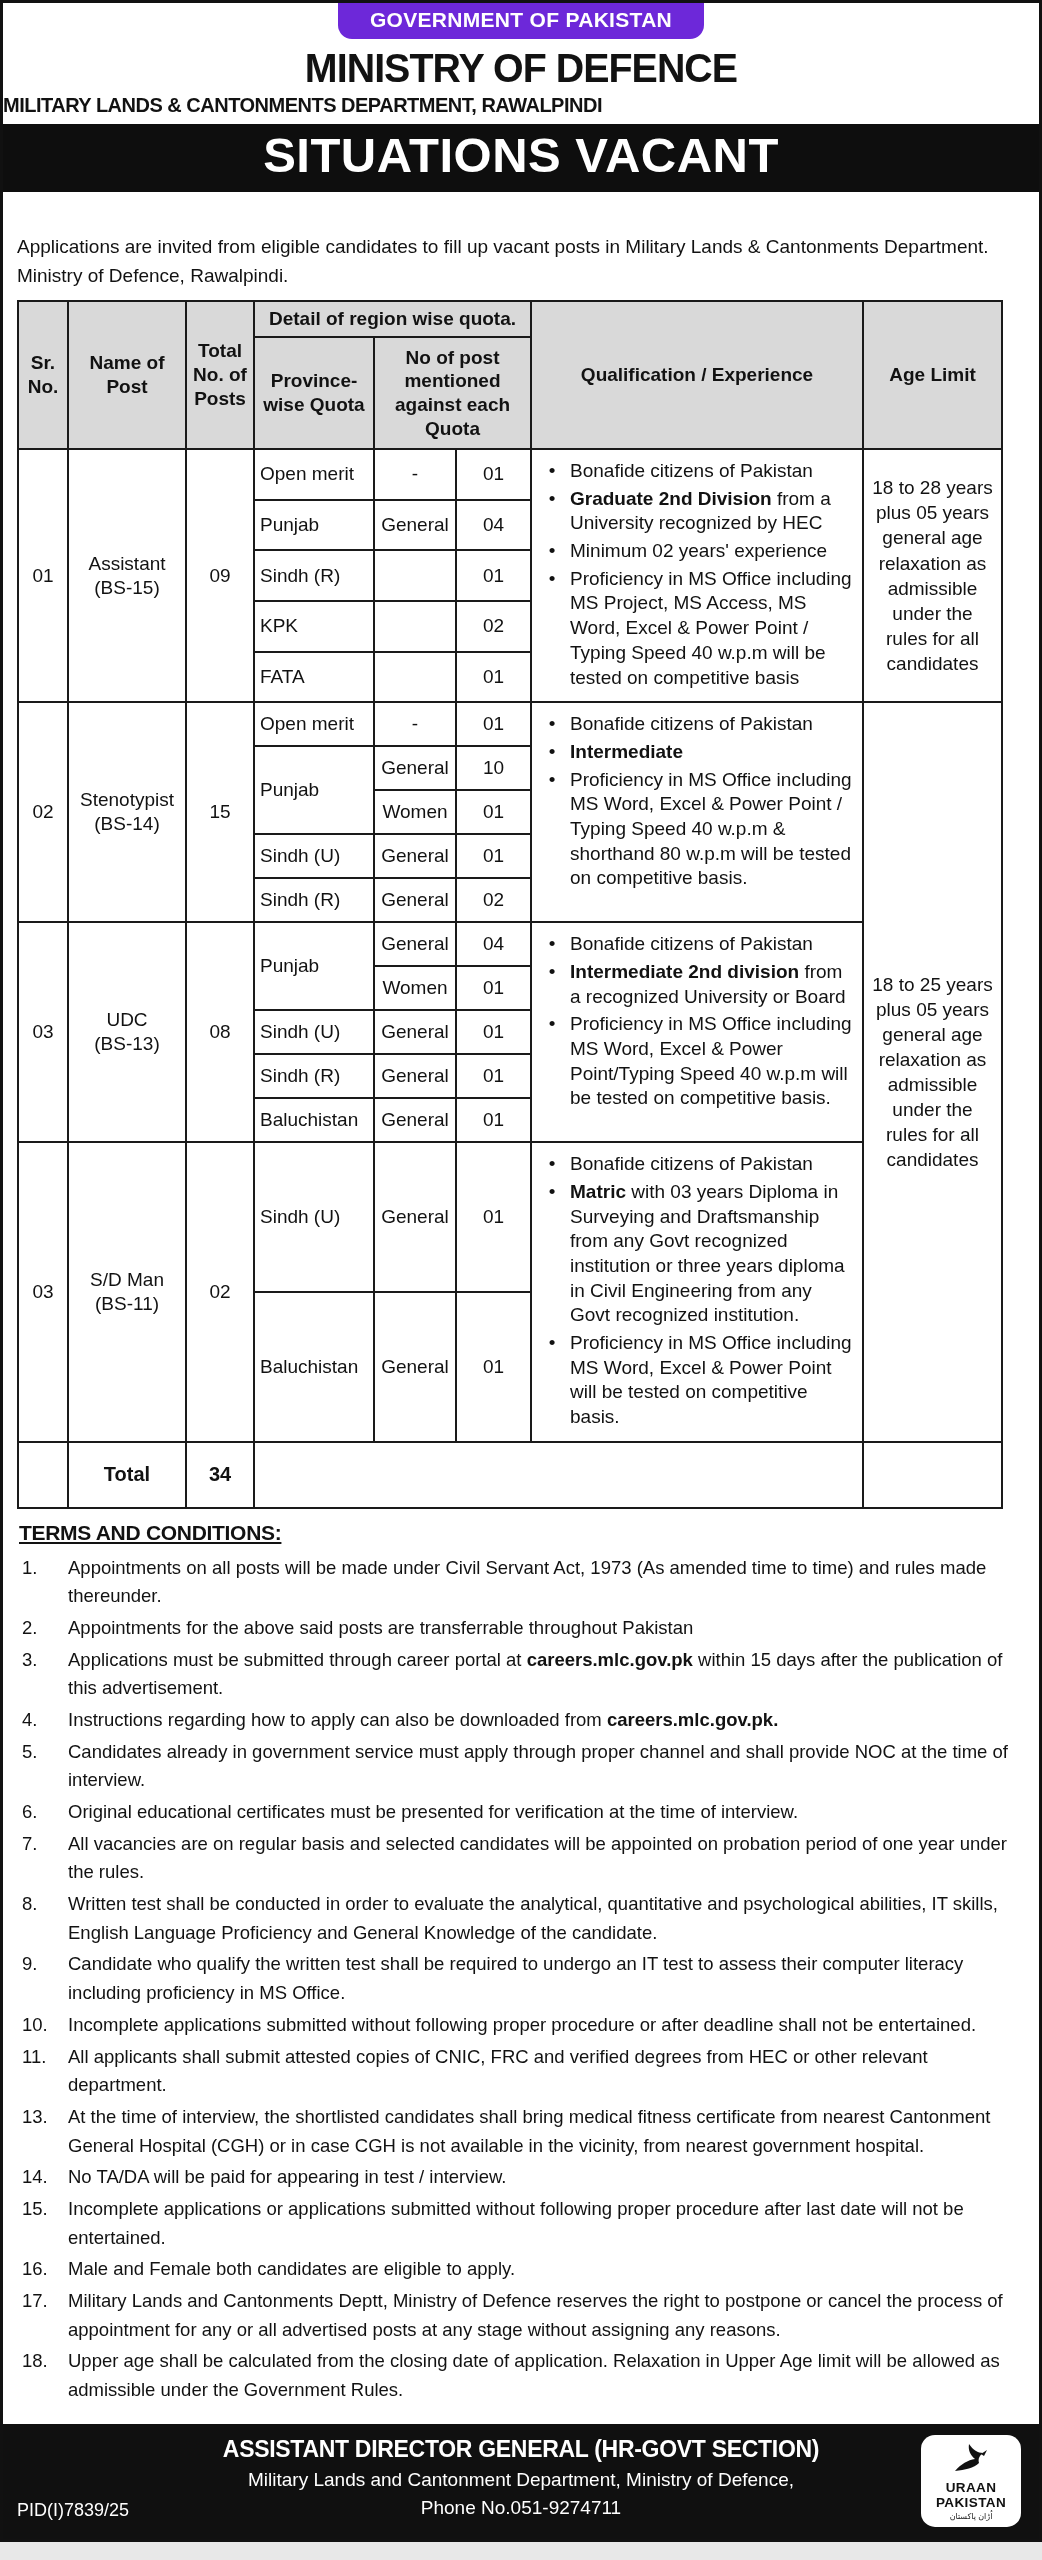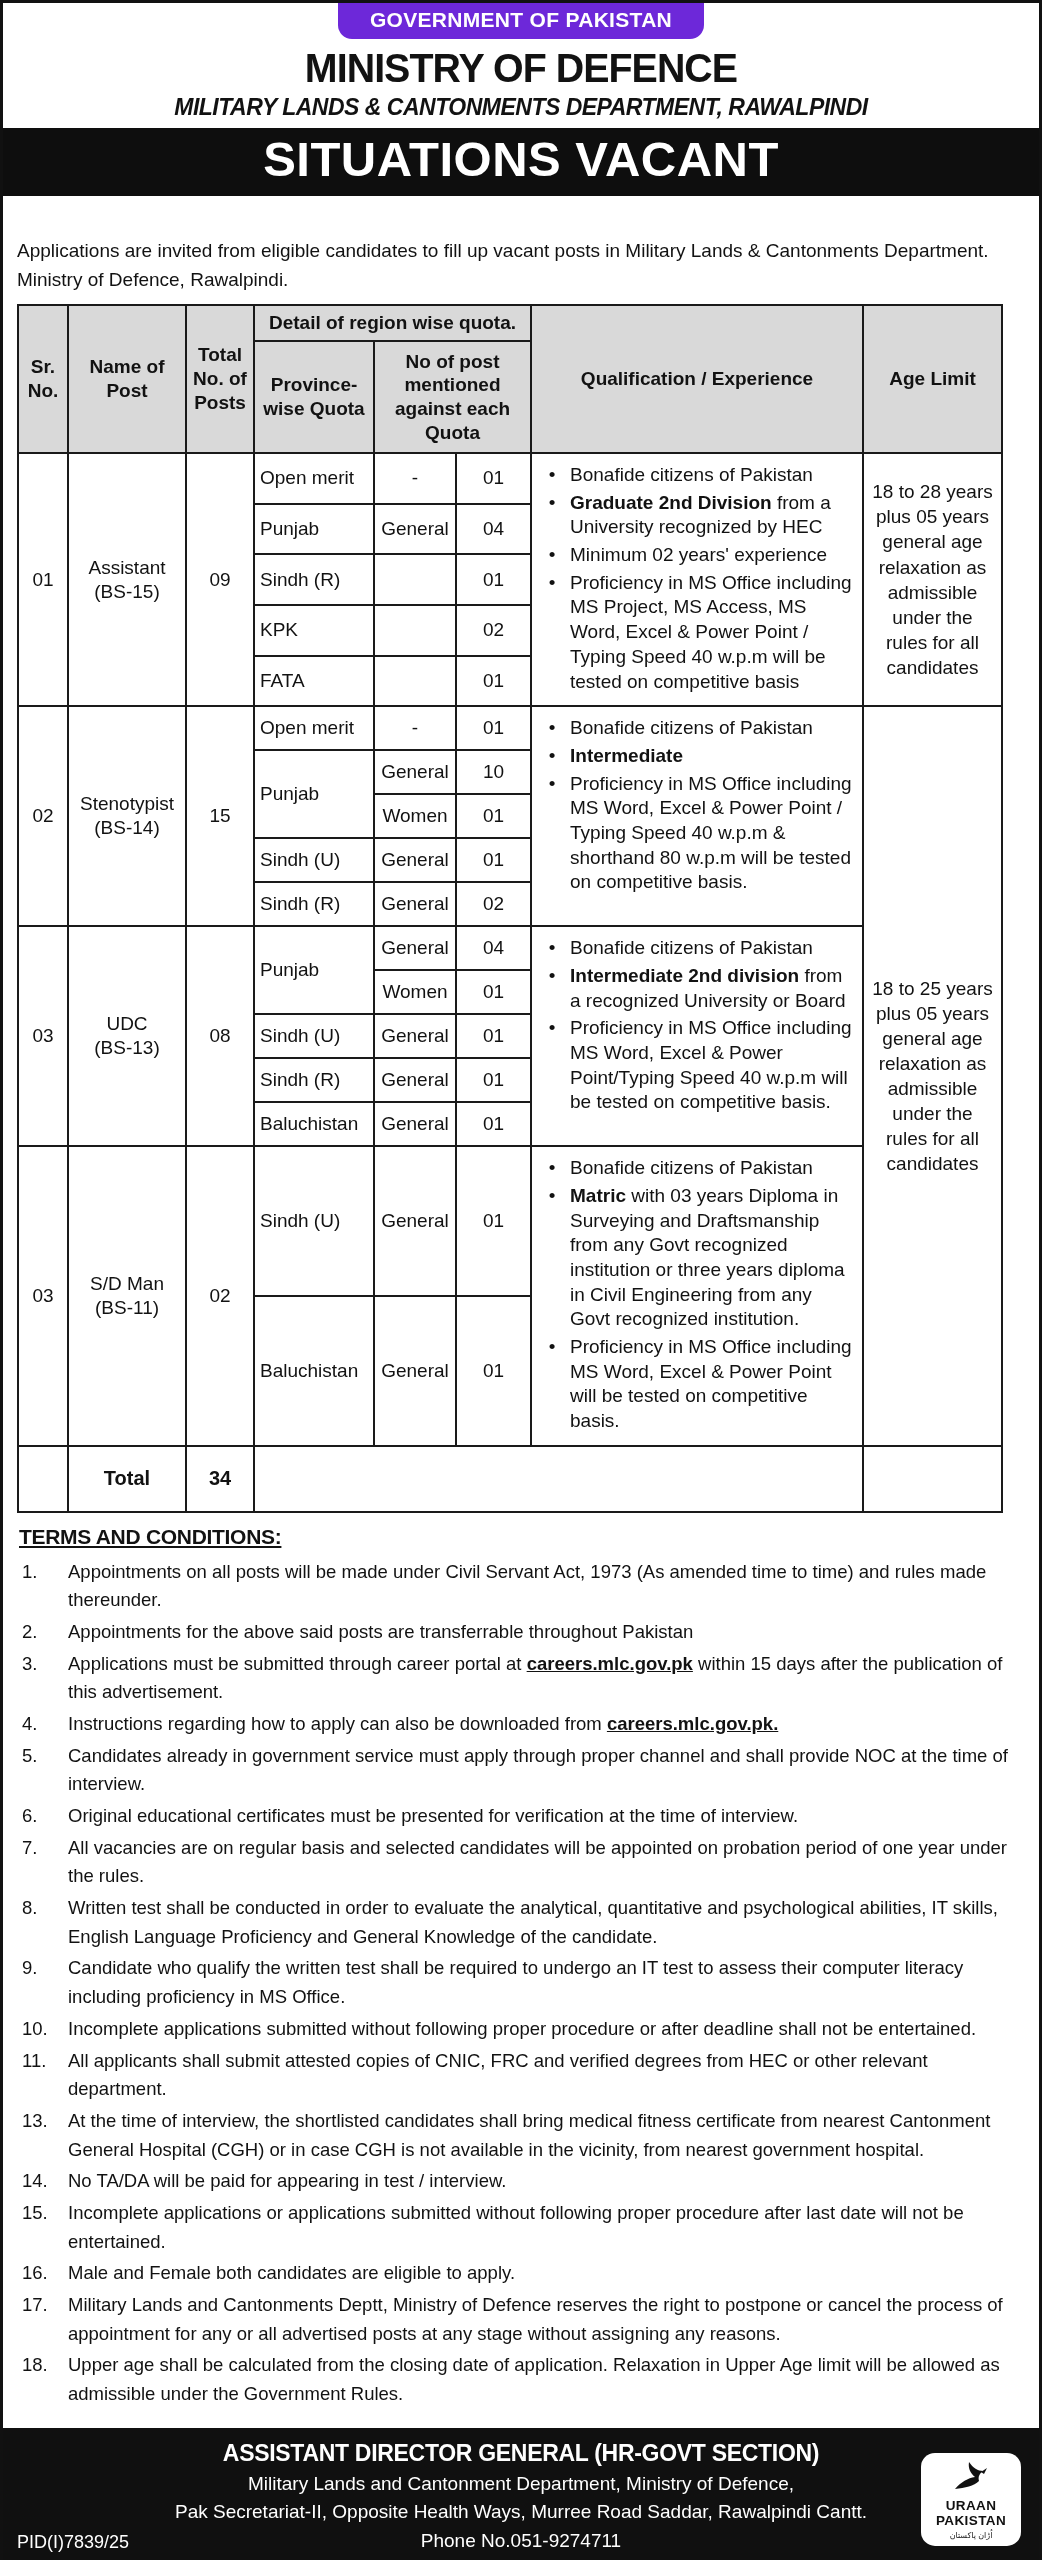--- a/index.html
+++ b/index.html
@@ -1,25 +1,25 @@
 <!DOCTYPE html>
 <html><head>
 <meta charset="utf-8">
 <style>
   html,body{margin:0;padding:0;background:#e8e8e8;}
   body{width:1042px;font-family:"Liberation Sans",sans-serif;color:#121212;}
   .ad{box-sizing:border-box;width:1042px;background:#fff;border:3px solid #111;position:relative;}
   .b{font-weight:bold;}
-  .u{text-decoration:underline;}
+  .u{}
 
   
   .govt-badge{width:366px;margin:0 auto;background:#6d28d9;color:#fff;text-align:center;
     font-weight:bold;font-size:21px;padding:5px 0 7px;border-radius:0 0 14px 14px;letter-spacing:.3px;}
   .ministry{text-align:center;font-weight:bold;font-size:41px;margin:6px 0 0;letter-spacing:-1px;transform:scaleX(.96);}
-  .dept{text-align:center;font-weight:bold;font-size:23px;margin:2px 0 7px;letter-spacing:-.5px;font-style:italic;}
+  .dept{text-align:left;font-weight:bold;font-size:20px;margin:2px 0 7px;letter-spacing:-.5px;}
   .banner{background:#0e0e0e;color:#fff;text-align:center;font-weight:bold;font-size:49px;
     padding:3px 0 9px;letter-spacing:.5px;}
   .intro{font-size:19px;line-height:1.5;padding:9px 16px 10px 14px;margin-top:32px;}
 
   
   table{border-collapse:collapse;table-layout:fixed;margin:0 14px;width:984px;}
   th,td{border:2px solid #1a1a1a;box-sizing:border-box;}
   th{background:#d9d9d9;font-weight:bold;font-size:19px;line-height:1.25;padding:5px 4px;text-align:center;}
   td{font-size:19px;padding:3px 5px;vertical-align:middle;background:#fff;}
   .qrow td{height:44px;}
@@ -337,21 +337,20 @@
         <div class="term">
           <span class="term-num">18.</span>
           <span class="term-text"><span>Upper age shall be calculated from the closing date of application. Relaxation in Upper Age limit will be allowed as admissible under the Government Rules.</span></span>
         </div>
       </div>
   </div>
 
   <div class="footer">
     <div class="footer-title">ASSISTANT DIRECTOR GENERAL (HR-GOVT SECTION)</div>
     <div class="footer-line">Military Lands and Cantonment Department, Ministry of Defence,</div>
-    <div class="footer-line">Pak Secretariat-II, Opposite Health Ways, Murree Road Saddar, Rawalpindi Cantt.</div>
     <div class="footer-line">Phone No.051-9274711</div>
     <div class="pid">PID(I)7839/25</div>
     <div class="uraan">
       <span>
         <svg width="46" height="34" viewBox="0 0 46 34" aria-hidden="true">
           <path d="M7 29 C13 22 20 18 27 17 C22 13 20 8 21 2 C25 8 30 11 35 11 C31 14 30 17 31 21 C26 26 17 28 7 29 Z" fill="#111"></path>
           <path d="M33 12 l6 -4 l-3 6 Z" fill="#111"></path>
         </svg>
       </span>
       <div class="uraan-title">URAAN</div>

